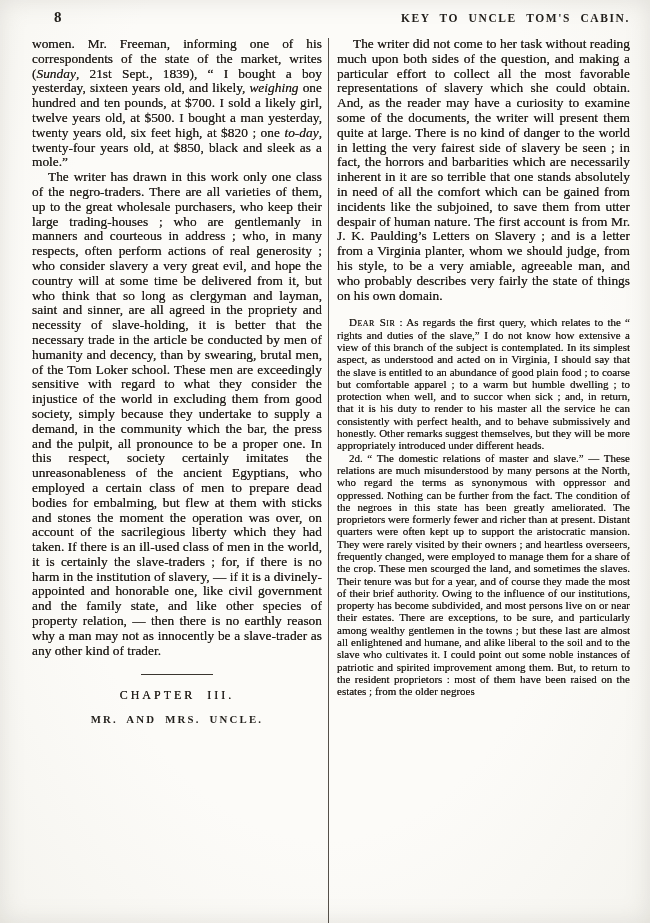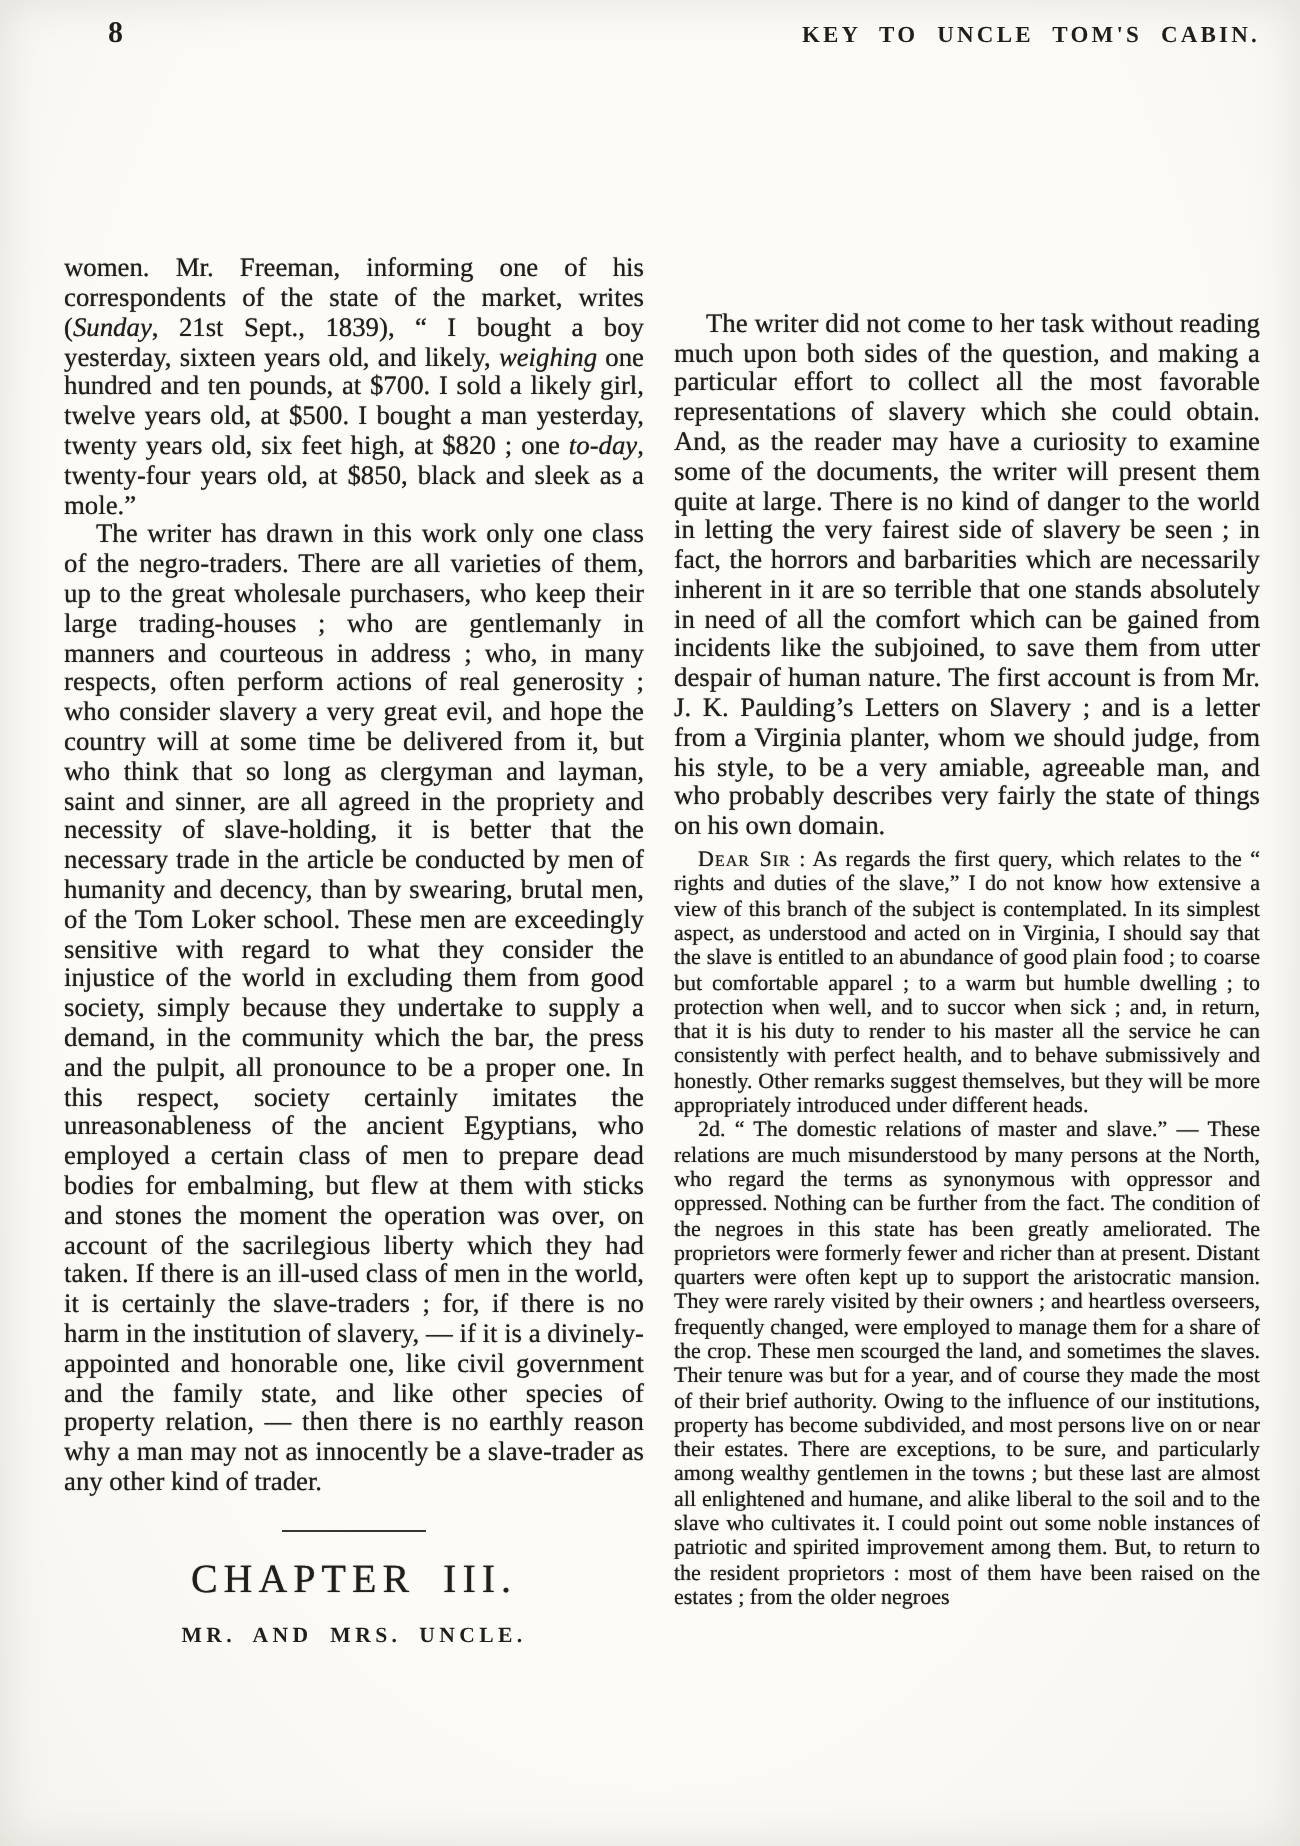--- a/index.html
+++ b/index.html
@@ -40,21 +40,20 @@
     font-size: 11.5px;
     font-weight: 700;
     letter-spacing: 1.6px;
     word-spacing: 5px;
     padding-top: 3px;
   }
   .columns {
     display: flex;
     height: 886px;
     overflow: hidden;
-    align-items: center;
   }
   .col {
     box-sizing: border-box;
   }
   .col-left {
     width: 290px;
     flex: 0 0 290px;
   }
   .col-divider {
     width: 1px;
@@ -82,36 +81,36 @@
   .smallcaps { font-variant: small-caps; letter-spacing: 0.5px; }
   .section-rule {
     width: 72px;
     height: 0;
     border-top: 1.6px solid #3a352f;
     margin: 16px auto 4px auto;
   }
   .chapter-heading {
     margin: 13px 0 0 0;
     text-align: center;
-    font-size: 20px;
+    font-size: 12px;
     font-weight: 400;
     letter-spacing: 3px;
     word-spacing: 6px;
     text-shadow: 0 0 0.5px rgba(35,28,22,0.9);
   }
   .chapter-subheading {
     margin: 10px 0 9px 0;
     text-align: center;
     font-size: 10.8px;
     font-weight: 700;
     letter-spacing: 2.2px;
     word-spacing: 4px;
   }
   .letter {
-    margin-top: 3px;
+    margin-top: 13px;
   }
   .letter p {
     font-size: 11px;
     line-height: 12.3px;
     text-indent: 12px;
   }
 </style>
 </head>
 <body>
 

